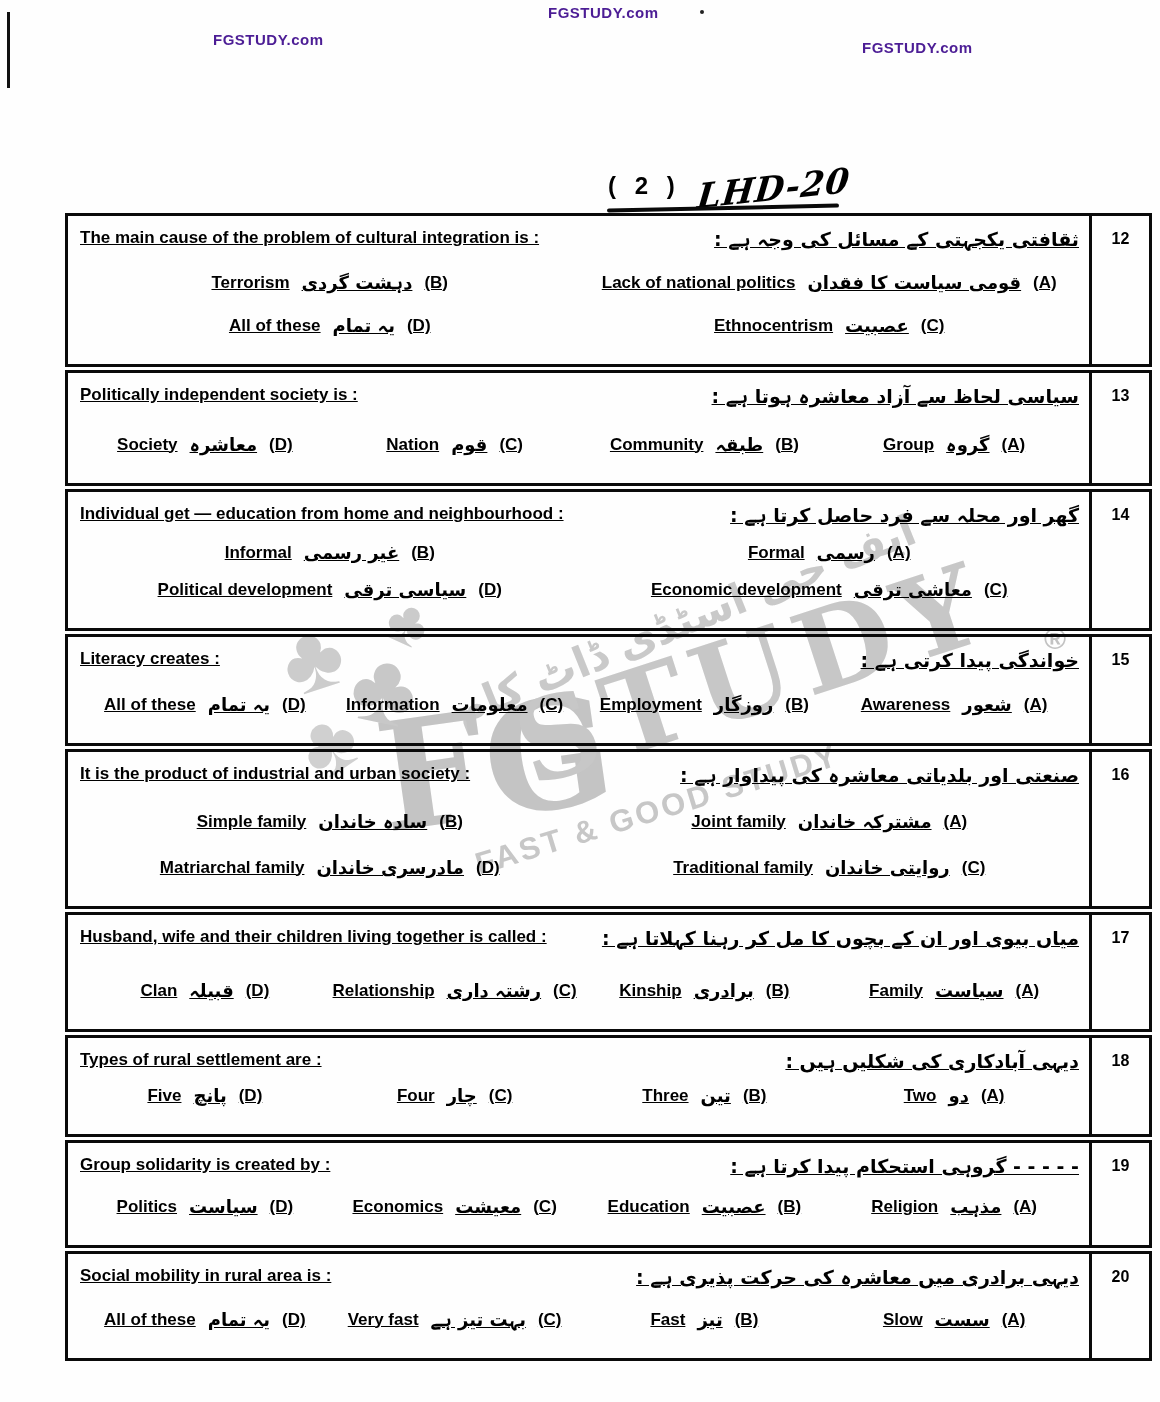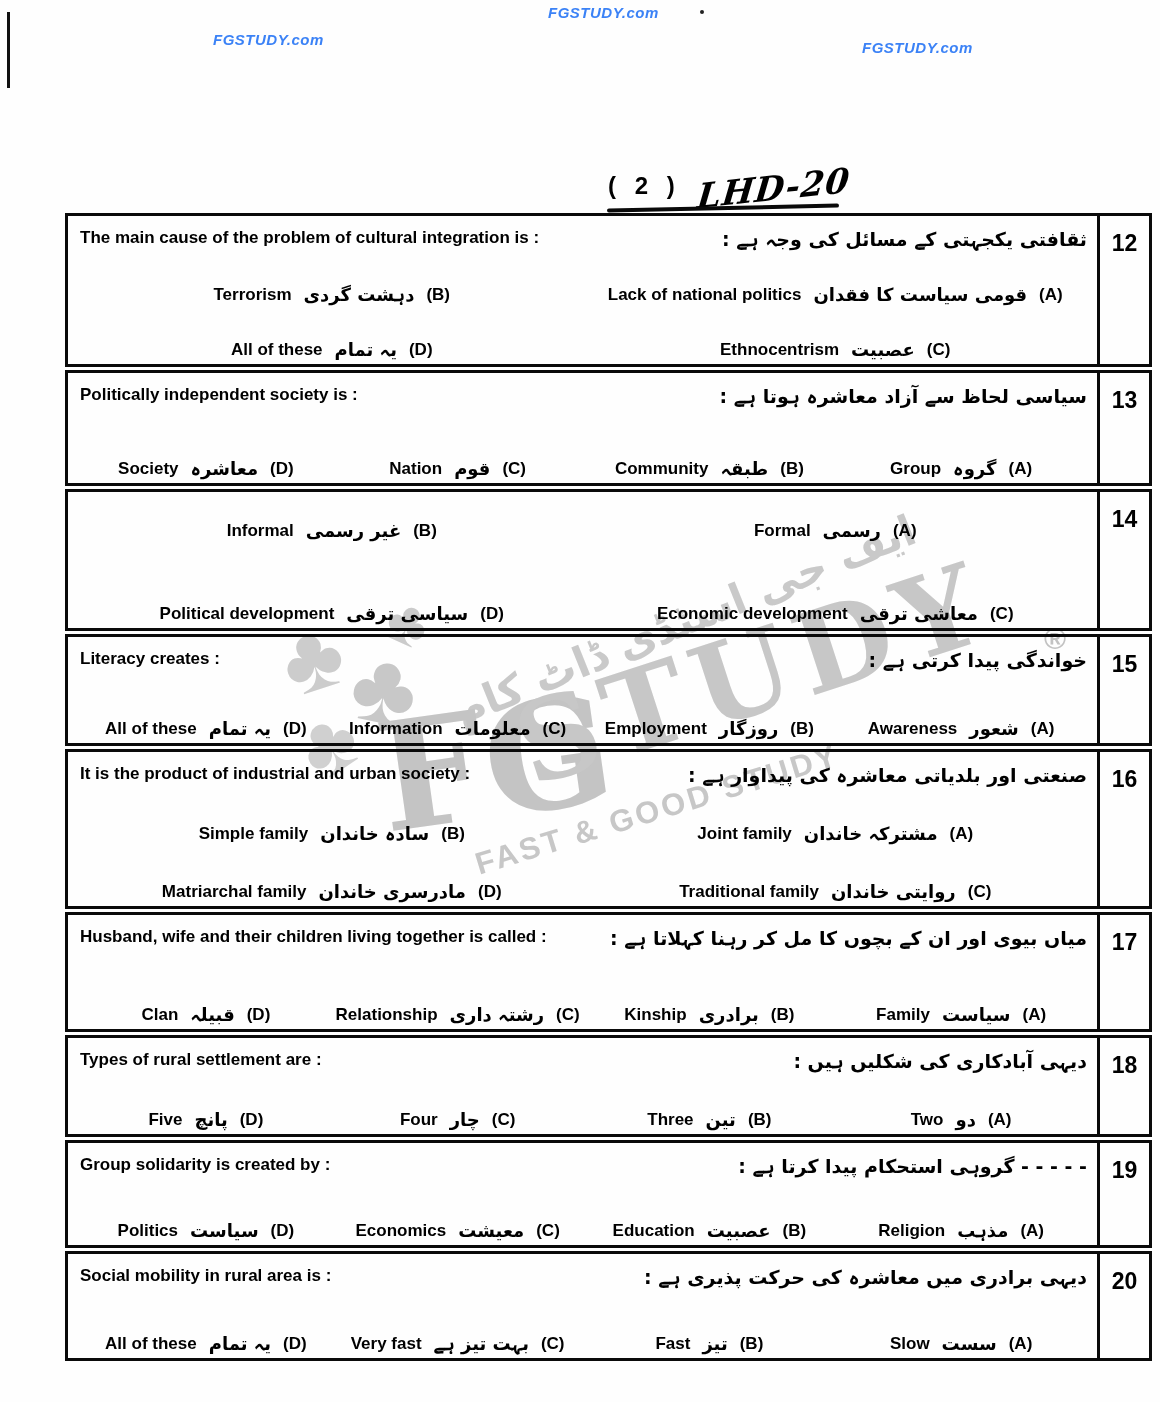--- a/index.html
+++ b/index.html
@@ -5,21 +5,21 @@
   html,body{margin:0;padding:0;background:#ffffff;}
   .sheet{
     position:relative;
     width:1160px;height:1402px;
     background:#fefefe;
     font-family:"Liberation Sans", sans-serif;
     color:#000;
     overflow:hidden;
   }
   
-  .site-wm{position:absolute;font-size:15px;font-weight:bold;color:#3b82f6;letter-spacing:0.5px;font-style:italic;}
+  .site-wm{position:absolute;font-size:15px;font-weight:bold;color:#4c1d95;letter-spacing:0.5px;}
   .wm-top-center{left:548px;top:4px;}
   .wm-top-left{left:213px;top:31px;}
   .wm-top-right{left:862px;top:39px;}
   .edge-mark{position:absolute;left:7px;top:12px;width:3px;height:76px;background:#111;}
   .spot{position:absolute;left:700px;top:10px;width:4px;height:4px;background:#222;border-radius:50%;}
   
   .page-no{position:absolute;left:608px;top:172px;font-size:24px;font-weight:bold;letter-spacing:6px;}
   .hand-note{
     position:absolute;left:697px;top:168px;
     font-family:"DejaVu Serif", serif;font-style:italic;font-weight:bold;
@@ -34,26 +34,26 @@
   .wm-urdu{left:438px;top:596px;font-size:42px;font-weight:bold;transform:rotate(-22deg);font-family:"DejaVu Sans", sans-serif;}
   .wm-reg{left:1044px;top:622px;font-size:30px;font-weight:bold;}
   .clover{position:absolute;z-index:0;line-height:1;user-select:none;}
   .cl1{left:282px;top:612px;font-size:92px;transform:rotate(-18deg);}
   .cl2{left:352px;top:638px;font-size:100px;transform:rotate(12deg);}
   .cl3{left:300px;top:702px;font-size:84px;transform:rotate(-34deg);}
   .cl4{left:388px;top:592px;font-size:62px;transform:rotate(24deg);}
   
   .qtable{position:absolute;left:65px;top:213px;width:1087px;z-index:1;}
   .qbox{display:flex;border:3px solid #0a0a0a;margin-bottom:3px;box-sizing:border-box;background:transparent;}
-  .qmain{flex:1;display:flex;flex-direction:column;justify-content:space-between;padding:12px 10px 4px 12px;box-sizing:border-box;}
-  .qnum{width:52px;border-left:3px solid #0a0a0a;text-align:center;padding-top:14px;font-size:23px;font-weight:bold;box-sizing:border-box;}
+  .qmain{flex:1;display:flex;flex-direction:column;justify-content:space-between;padding:12px 10px 28px 12px;box-sizing:border-box;text-decoration:underline;}
+  .qnum{width:60px;border-left:3px solid #0a0a0a;text-align:center;padding-top:14px;font-size:16px;font-weight:bold;box-sizing:border-box;}
   .qhead{display:flex;justify-content:space-between;align-items:flex-start;gap:10px;}
   .qen{font-size:17px;font-weight:bold;white-space:nowrap;}
   .qur{font-size:19px;font-weight:bold;font-family:"DejaVu Sans", sans-serif;white-space:nowrap;}
-  .orow{display:flex;margin-top:16px;}
+  .orow{display:flex;margin-top:8px;}
   .opt{flex:1;display:flex;justify-content:center;align-items:center;gap:12px;font-weight:bold;font-size:17px;white-space:nowrap;}
   .opt .ur{font-size:18px;font-family:"DejaVu Sans", sans-serif;}
   .opt .lt{font-size:17px;}
   
   .footer{position:absolute;left:95px;top:1424px;font-size:21px;font-weight:bold;z-index:1;}
   .footer .f-right{margin-left:88px;}
 </style>
 </head>
 <body>
 
@@ -142,20 +142,24 @@
             <span class="ur" dir="rtl">گروہ</span>
             <span class="lt">(A)</span>
           </div>
         </div>
       </div>
       <div class="qnum">13</div>
     </div>
 
     <div class="qbox" style="height:142px">
       <div class="qmain">
+        <div class="qhead">
+          <div class="qen">Individual get — education from home and neighbourhood :</div>
+          <div class="qur" dir="rtl">گھر اور محلہ سے فرد حاصل کرتا ہے :</div>
+        </div>
         <div class="orow two">
           <div class="opt">
             <span class="en">Informal</span>
             <span class="ur" dir="rtl">غیر رسمی</span>
             <span class="lt">(B)</span>
           </div>
           <div class="opt">
             <span class="en">Formal</span>
             <span class="ur" dir="rtl">رسمی</span>
             <span class="lt">(A)</span>

